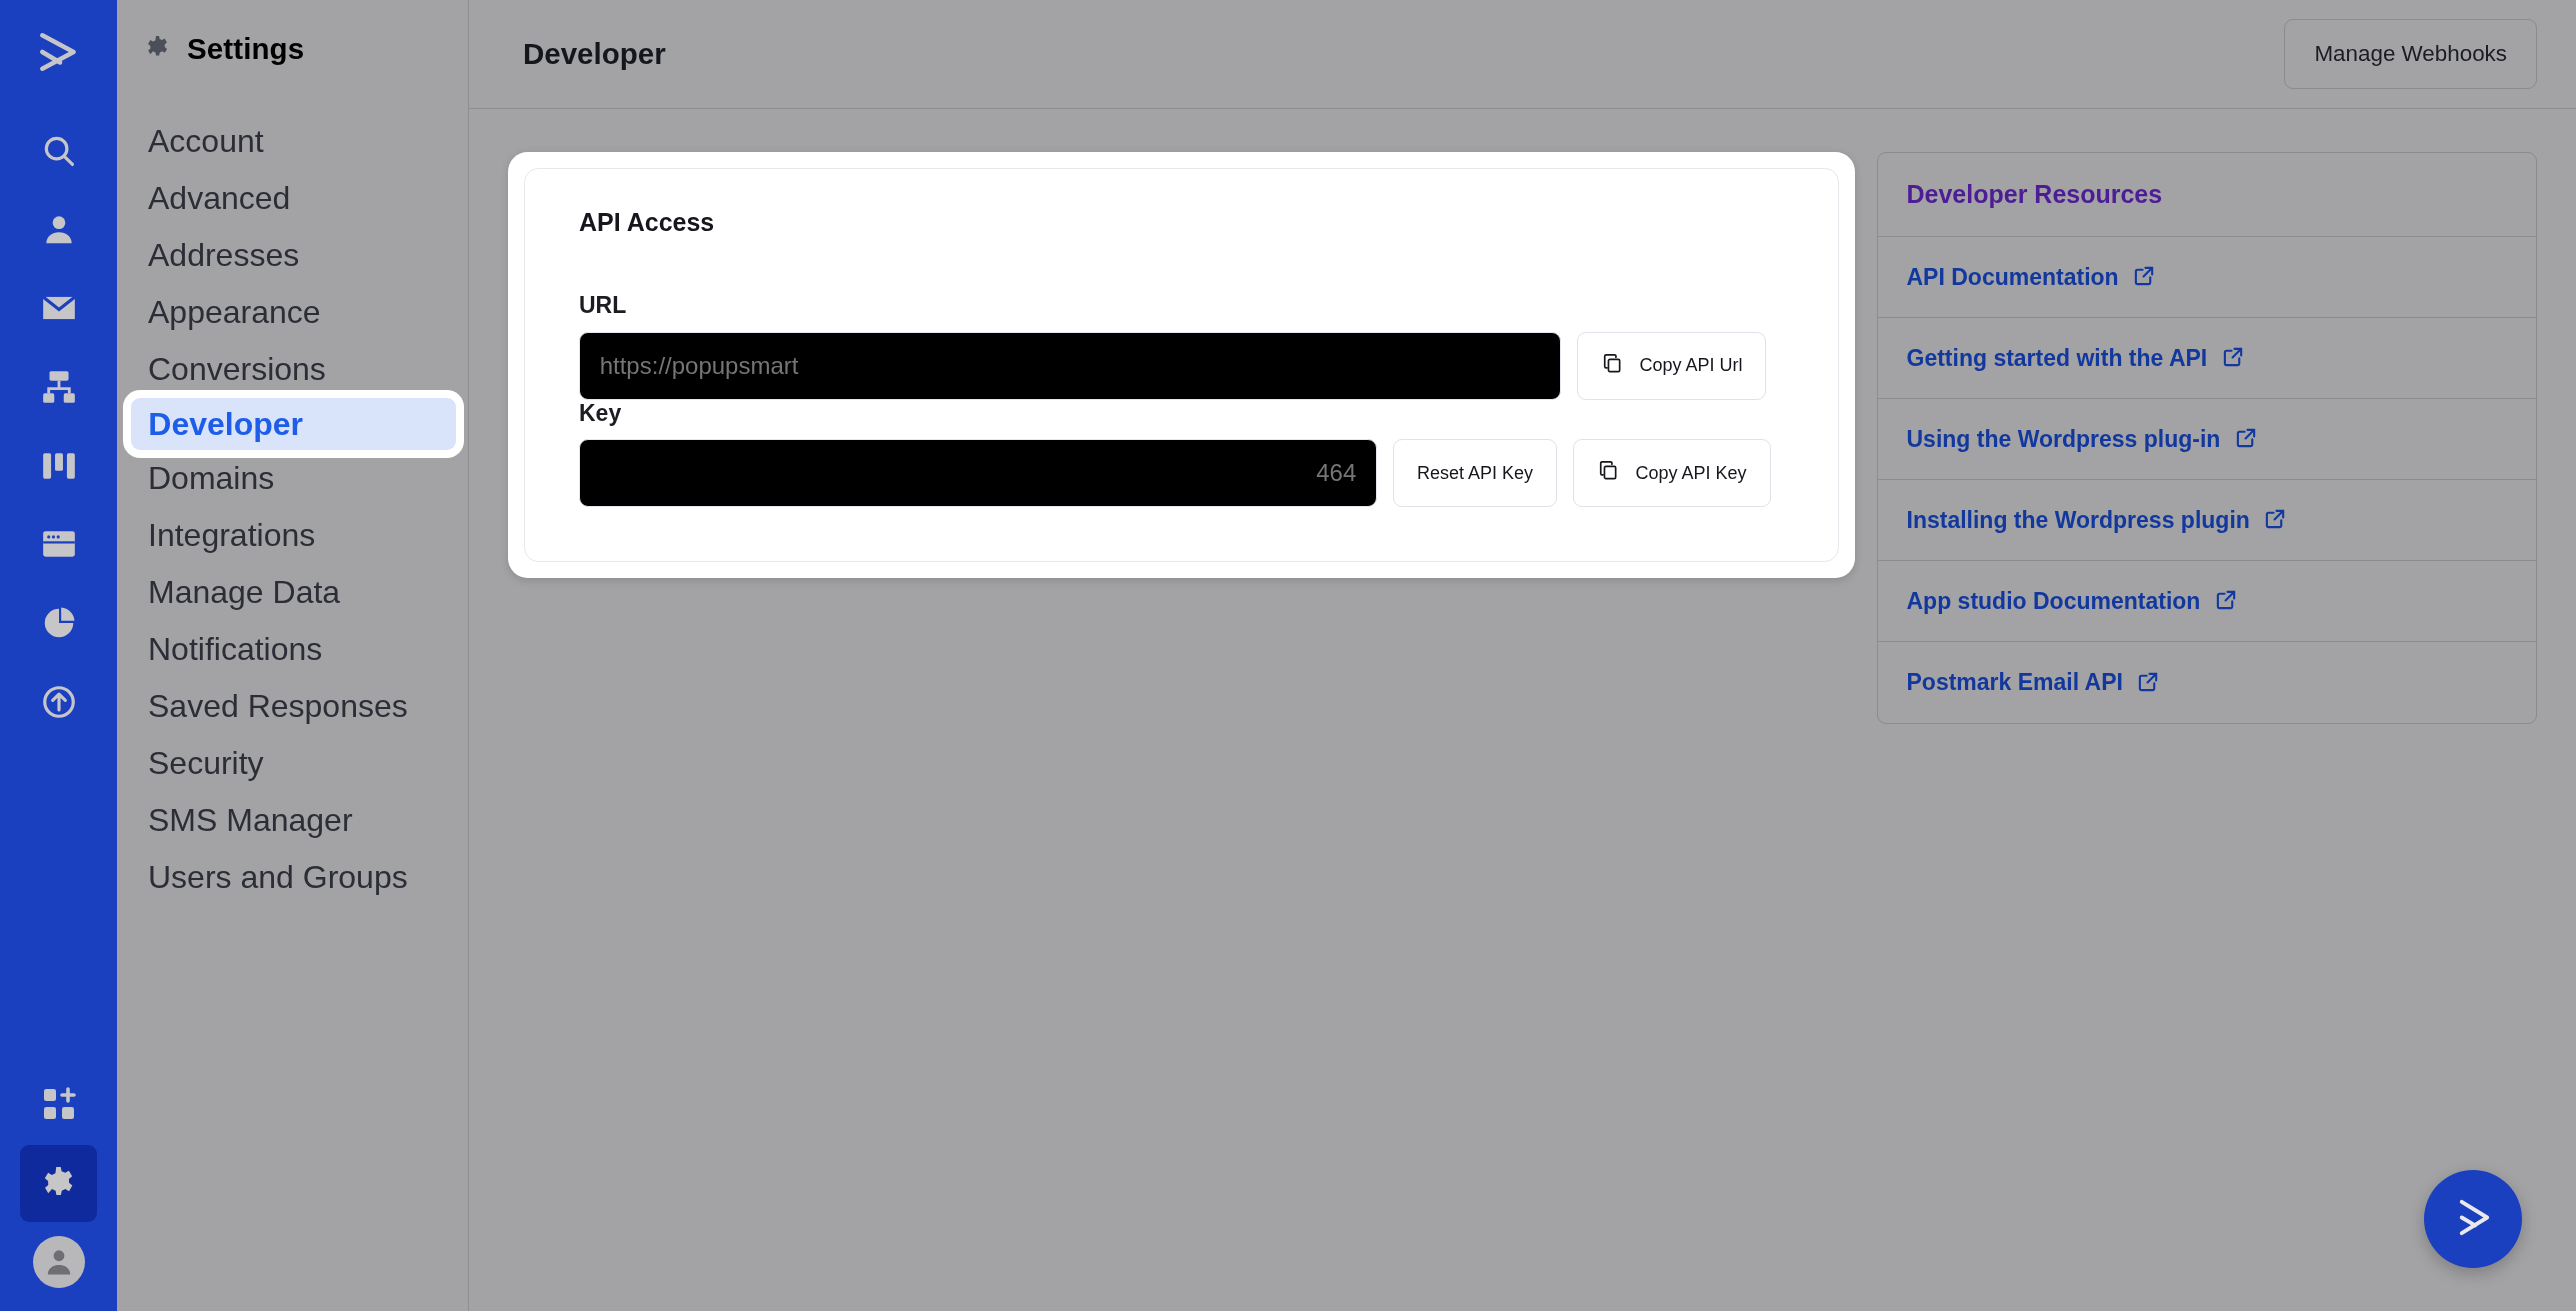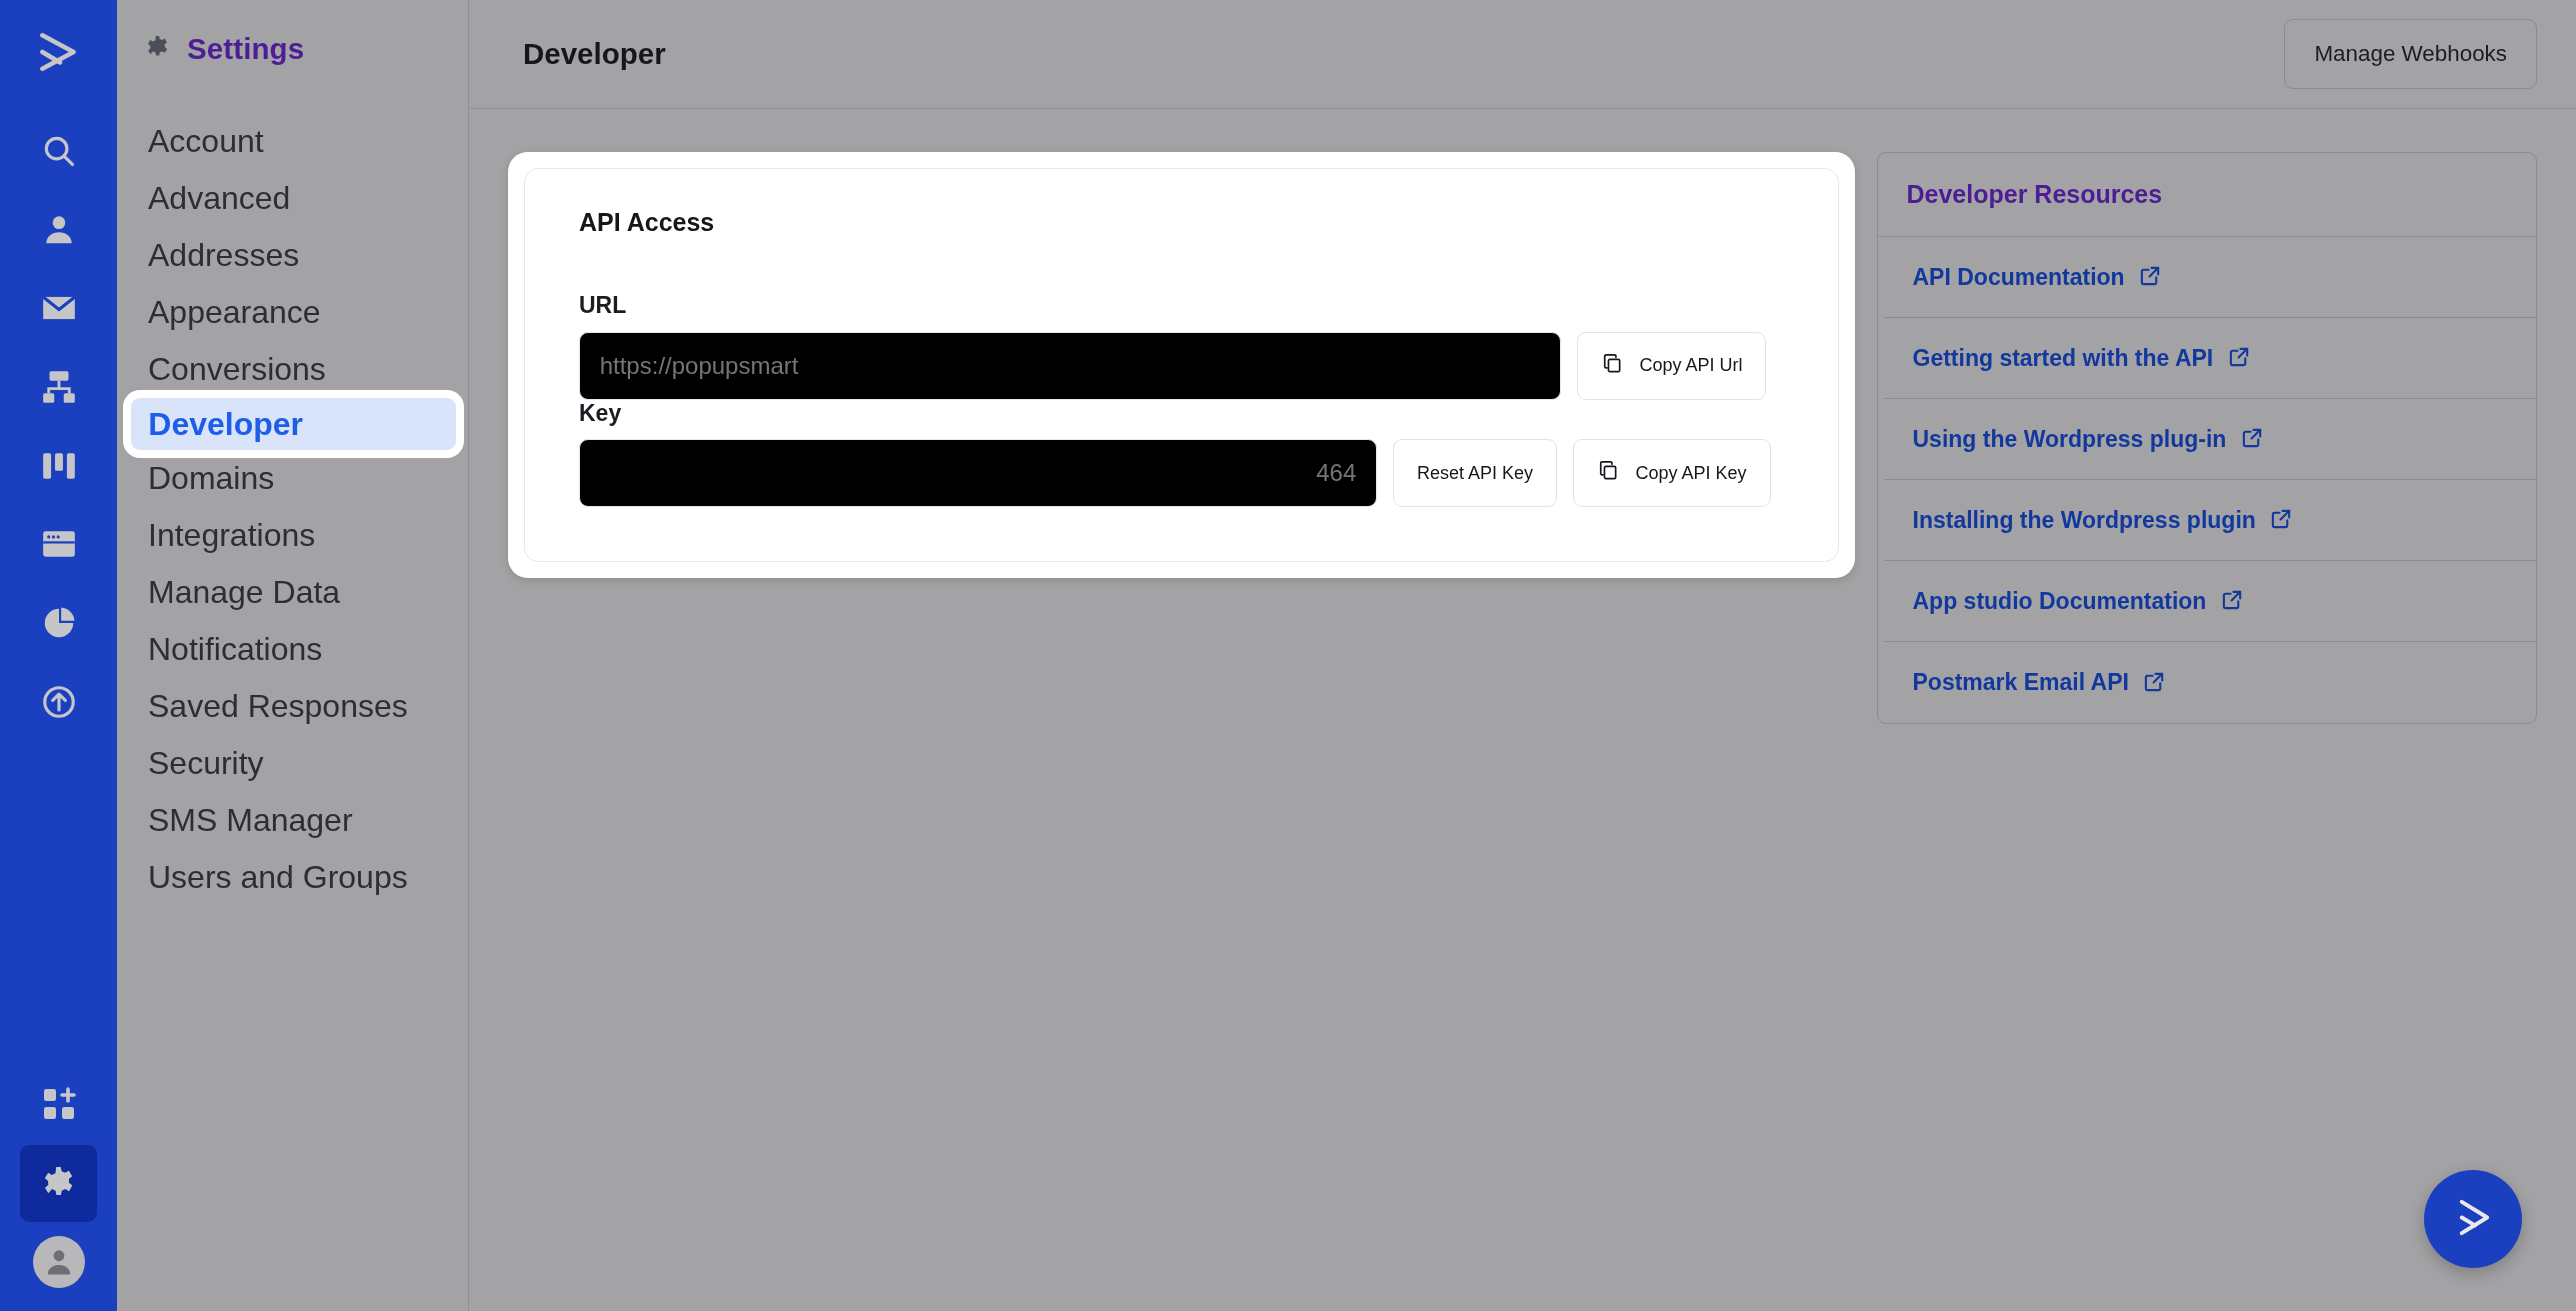--- a/index.html
+++ b/index.html
@@ -45,21 +45,21 @@
     width: 352px; flex: 0 0 352px; height: 1311px;
     background: #a3a3a5;
     border-right: 1.8px solid #8e8e91;
     padding-top: 32px;
     position: relative;
   }
   .settings-head {
     display: flex; align-items: center; gap: 16px;
     padding-left: 27px; margin-bottom: 47px;
   }
-  .settings-head .t { font-size: 29.5px; font-weight: 700; color: #4c1d95; letter-spacing:0.1px;}
+  .settings-head .t { font-size: 29.5px; font-weight: 700; color: #000000; letter-spacing:0.1px;}
   .nav-list { display: flex; flex-direction: column; }
   .nav-item {
     height: 57px; display: flex; align-items: center;
     padding-left: 31px; font-size: 32px; color: #2b2e36;
     position: relative;
   }
   .nav-item.active {
     background: #d9e4fb;
     color: #1d5de8; font-weight: 700;
     margin: 0 12.5px 0 14.3px; padding-left: 17px;
@@ -119,21 +119,21 @@
 
   
   .res-card {
     width: 664px; background: transparent;
     border: 1.8px solid #8a8a8f; border-radius: 9px; overflow: hidden;
   }
   .res-head { height: 84px; display: flex; align-items: center;
     padding-left: 29px; font-size: 25px; font-weight: 700; color: #4c1d95;
     border-bottom: 1.8px solid #8a8a8f; }
   .res-row { height: 81px; display: flex; align-items: center; gap: 14.3px;
-    padding-left: 29px; border-bottom: 1.8px solid #8a8a8f; margin-left: 6px; }
+    padding-left: 29px; border-bottom: 1.8px solid #8a8a8f; }
   .res-row:last-child { border-bottom: none; }
   .res-link { font-size: 23px; font-weight: 700; color: #12389e; cursor: pointer; }
 
   
   .fab {
     position: absolute; right: 54px; bottom: 43px;
     width: 98px; height: 98px; border-radius: 50%;
     background: #1a3fbf; border: none; cursor: pointer;
     display: flex; align-items: center; justify-content: center;
     box-shadow: 0 5.4px 16px rgba(0,0,0,.22);

